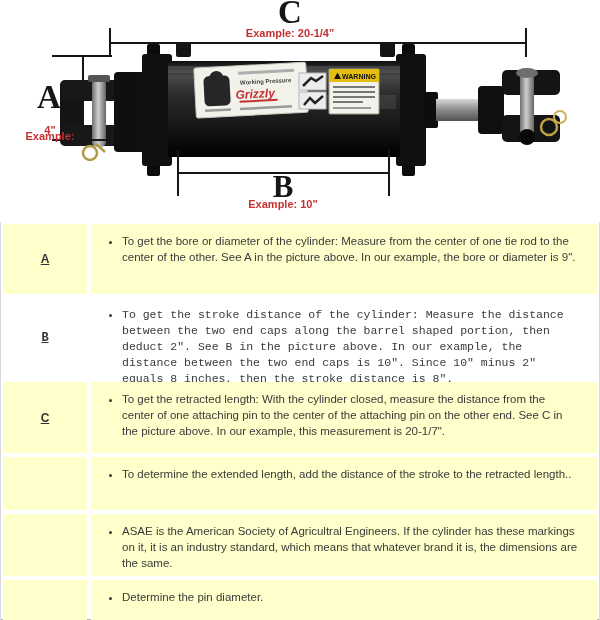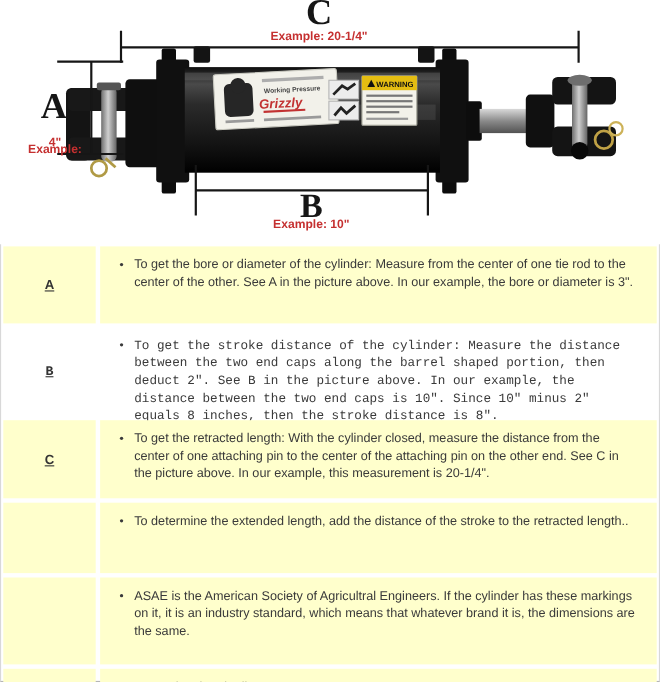--- a/index.html
+++ b/index.html
@@ -22,21 +22,21 @@
   .example-b{left:216px;top:198px;width:134px;}
 
   
   .meas-table{position:absolute;left:0;top:222px;width:600px;height:398px;
               box-sizing:border-box;background:#fff;padding:2px 2px 0 2px;
               border-left:1px solid #d8d8d8;border-right:1px solid #d8d8d8;
               border-bottom:1px solid #b5b5b5;
               display:flex;flex-direction:column;gap:4px;}
   .t-row{display:flex;gap:4px;flex:none;}
   .t-row.h-70{height:70px}.t-row.h-80{height:80px}.t-row.h-71{height:71px}
-  .t-row.h-49{height:64px}.t-row.h-69{height:79px}.t-row.h-36{height:44px}
+  .t-row.h-49{height:53px}.t-row.h-69{height:62px}.t-row.h-36{height:44px}
   .cell-key{width:84px;flex:none;display:flex;align-items:center;justify-content:center;
             font-weight:bold;font-size:12px;color:#333;text-decoration:underline;}
   .cell-text{flex:1;box-sizing:border-box;padding:9px 12px 4px 0;}
   .highlight{background:#FFFFCC;}
   .plain{background:#FFFFFF;font-family:Liberation Mono, monospace;}
   .cell-text ul{margin:0;padding:0 0 0 31px;}
   .cell-text li{font-size:11.5px;line-height:16px;color:#3a3a3a;max-width:458px;}
 </style>
 </head>
 <body>
@@ -149,39 +149,39 @@
   <div class="dim-letter letter-b">B</div>
   <div class="dim-example example-b">Example: 10"</div>
 </div>
 
 <div class="meas-table">
 
   <div class="t-row h-70">
     <div class="cell-key highlight">A</div>
     <div class="cell-text highlight">
       <ul>
-          <li>To get the bore or diameter of the cylinder: Measure from the center of one tie rod to the center of the other. See A in the picture above. In our example, the bore or diameter is 3".</li>
+          <li>To get the bore or diameter of the cylinder: Measure from the center of one tie rod to the center of the other. See A in the picture above. In our example, the bore or diameter is 9".</li>
         </ul>
     </div>
   </div>
 
   <div class="t-row h-80">
     <div class="cell-key plain">B</div>
     <div class="cell-text plain">
       <ul>
           <li>To get the stroke distance of the cylinder: Measure the distance between the two end caps along the barrel shaped portion, then deduct 2". See B in the picture above. In our example, the distance between the two end caps is 10". Since 10" minus 2" equals 8 inches, then the stroke distance is 8".</li>
         </ul>
     </div>
   </div>
 
   <div class="t-row h-71">
     <div class="cell-key highlight">C</div>
     <div class="cell-text highlight">
       <ul>
-          <li>To get the retracted length: With the cylinder closed, measure the distance from the center of one attaching pin to the center of the attaching pin on the other end. See C in the picture above. In our example, this measurement is 20-1/4".</li>
+          <li>To get the retracted length: With the cylinder closed, measure the distance from the center of one attaching pin to the center of the attaching pin on the other end. See C in the picture above. In our example, this measurement is 20-1/7".</li>
         </ul>
     </div>
   </div>
 
   <div class="t-row h-49">
     <div class="cell-key highlight"></div>
     <div class="cell-text highlight">
       <ul>
           <li>To determine the extended length, add the distance of the stroke to the retracted length..</li>
         </ul>

